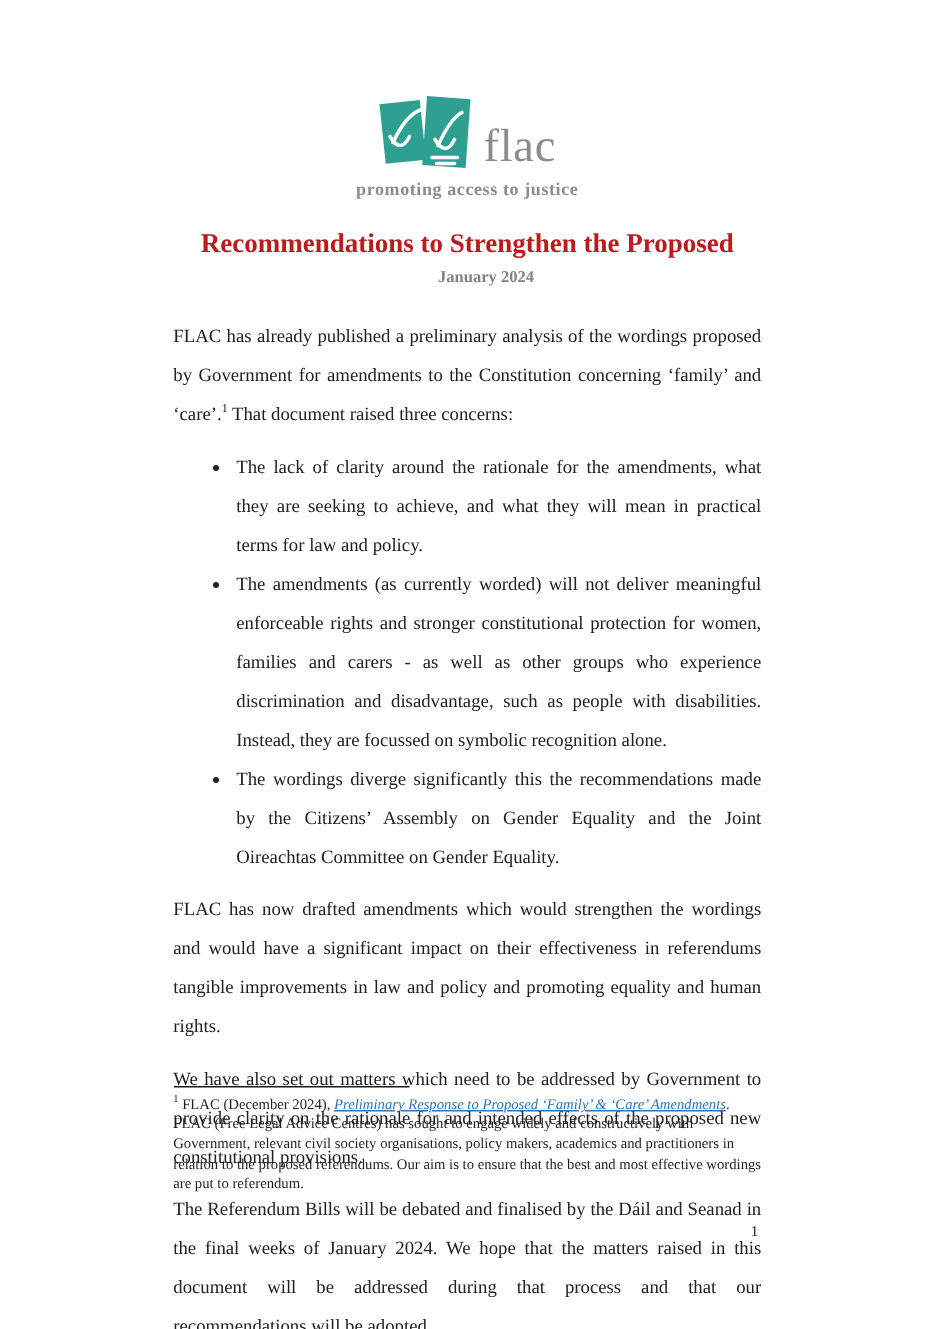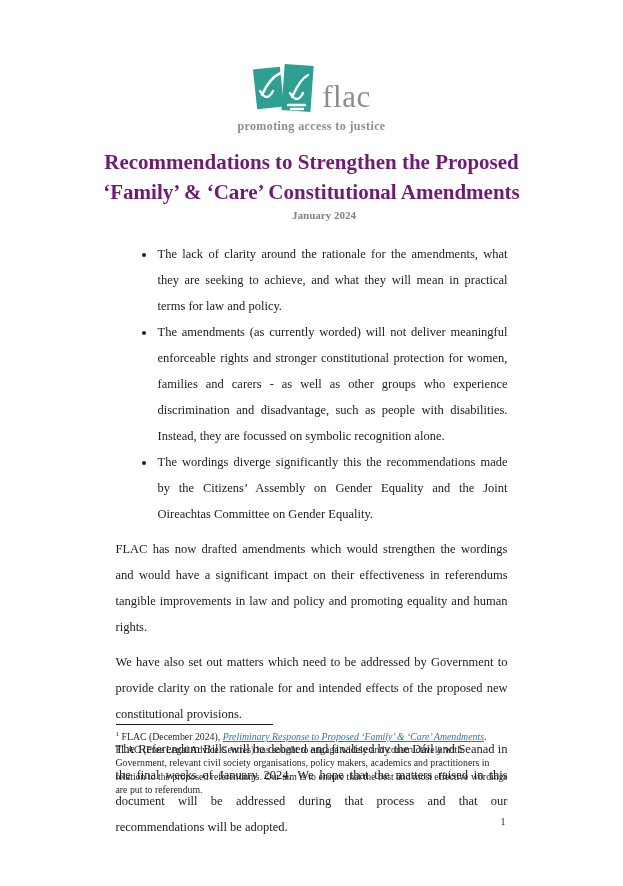--- a/index.html
+++ b/index.html
@@ -29,23 +29,23 @@
   }
   .logo-tagline{
     margin-top:3px;
     font-size:12px;font-weight:bold;
     color:#8a8c8e;
     letter-spacing:0.4px;
   }
   
   .title-block{margin-top:13px;text-align:center;}
   .doc-title{
-    color:#701a75;
+    color:#b91c1c;
     font-weight:bold;
-    font-size:21px;
+    font-size:18px;
     line-height:30px;
     margin:0;
   }
   .doc-date{
     color:#808285;
     font-weight:bold;
     font-size:11px;
     margin-top:2px;
     margin-left:25px;
   }
@@ -122,25 +122,25 @@
           <path d="M39,47 h12"></path>
         </g>
       </svg>
       <div class="logo-word">flac</div>
     </div>
     <div class="logo-tagline">promoting access to justice</div>
   </div>
 
   <div class="title-block">
     <div class="doc-title">Recommendations to Strengthen the Proposed</div>
-    <div class="doc-title">‘Family’ &amp; ‘Care’ Constitutional Amendments</div>
     <div class="doc-date">January 2024</div>
   </div>
 
   <div class="body-block">
+    <p><span>FLAC has already published a preliminary analysis of the wordings proposed by Government for amendments to the Constitution concerning ‘family’ and ‘care’.</span><sup>1</sup><span> That document raised three concerns:</span></p>
 
     <ul class="concerns">
       <li>The lack of clarity around the rationale for the amendments, what they are seeking to achieve, and what they will mean in practical terms for law and policy.</li>
       <li>The amendments (as currently worded) will not deliver meaningful enforceable rights and stronger constitutional protection for women, families and carers - as well as other groups who experience discrimination and disadvantage, such as people with disabilities. Instead, they are focussed on symbolic recognition alone.</li>
       <li>The wordings diverge significantly this the recommendations made by the Citizens’ Assembly on Gender Equality and the Joint Oireachtas Committee on Gender Equality.</li>
     </ul>
 
     <p>FLAC has now drafted amendments which would strengthen the wordings and would have a significant impact on their effectiveness in referendums tangible improvements in law and policy and promoting equality and human rights.</p>
     <p>We have also set out matters which need to be addressed by Government to provide clarity on the rationale for and intended effects of the proposed new constitutional provisions.</p>
     <p>The Referendum Bills will be debated and finalised by the Dáil and Seanad in the final weeks of January 2024. We hope that the matters raised in this document will be addressed during that process and that our recommendations will be adopted.</p>

